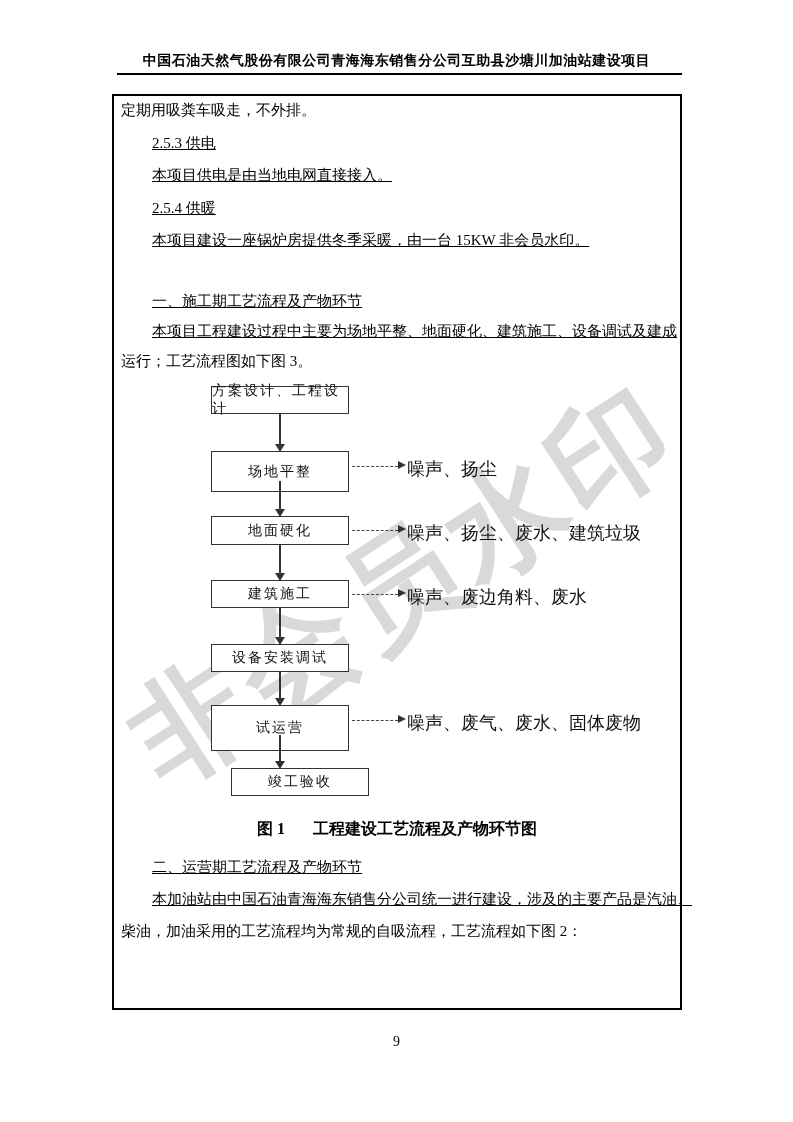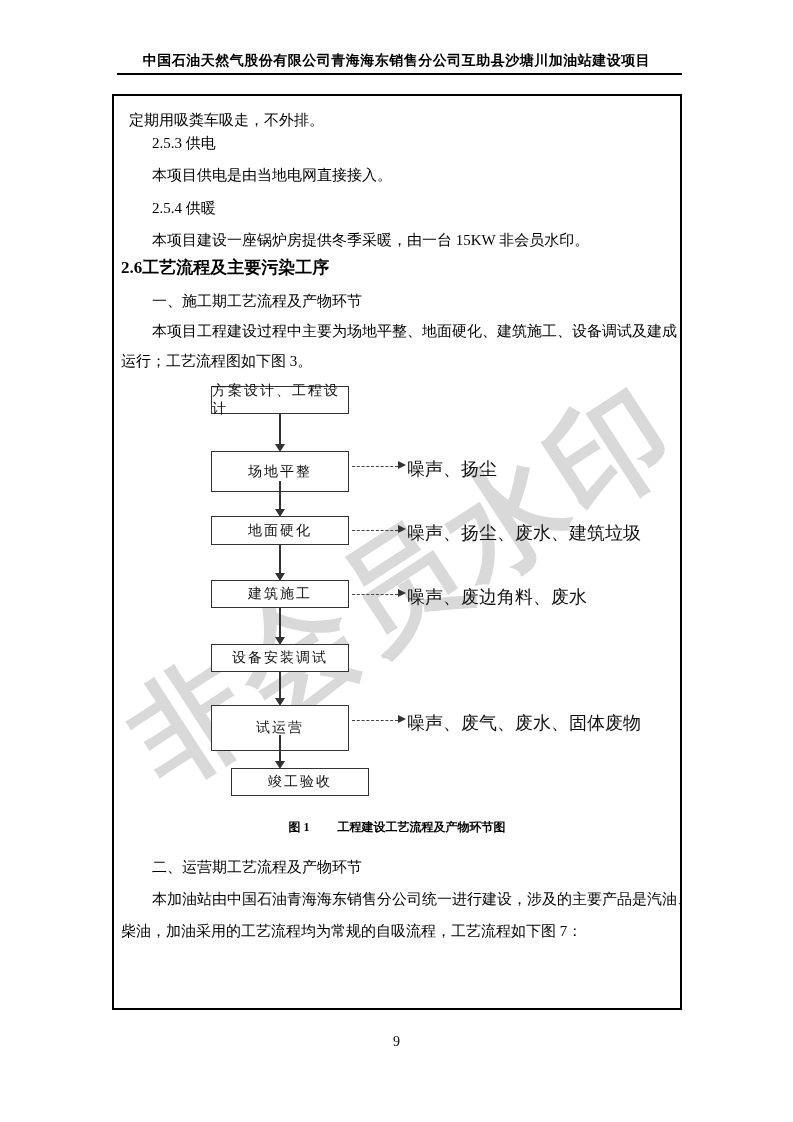--- a/index.html
+++ b/index.html
@@ -17,21 +17,21 @@
     position:absolute; top:73px; left:117px; width:565px; height:2px; background:#000;
   }
   .content-box{
     position:absolute; left:112px; top:94px; width:570px; height:916px;
     border:2px solid #000; background:transparent;
   }
   .doc-line{
     position:absolute; left:7px; width:552px; height:22px;
     font-size:15px; line-height:22px; white-space:nowrap; z-index:2;
   }
-  .doc-line.indent{ padding-left:31px; }
+  .doc-line.indent{ padding-left:31px;text-decoration:underline; }
   .doc-line.bold{ font-weight:bold; font-size:17px; }
   
   .flow-box{
     position:absolute; left:97px; width:138px;
     border:1.5px solid #333; background:#fff; z-index:2;
     display:flex; align-items:center; justify-content:center;
     font-size:14px; letter-spacing:2px; color:#111;
   }
   .v-line{ position:absolute; left:165px; width:1.5px; background:#333; z-index:2; }
   .v-arrowhead{
@@ -47,21 +47,21 @@
     position:absolute; left:284px; width:0; height:0; z-index:2;
     border-top:4.5px solid transparent; border-bottom:4.5px solid transparent;
     border-left:8px solid #333;
   }
   .flow-output{
     position:absolute; left:293px; font-size:18px; white-space:nowrap;
     color:#111; z-index:2;
   }
   .fig-caption{
     position:absolute; top:723px; left:0; width:100%; text-align:center;
-    font-weight:bold; font-size:12px; z-index:2; white-space:nowrap;
+    font-weight:bold; font-size:16px; z-index:2; white-space:nowrap;
   }
   .fig-caption .gap{ display:inline-block; width:28px; }
   .watermark{
     position:absolute; left:290px; top:490px; z-index:1;
     transform:translate(-50%,-50%) rotate(-33deg);
     font-family:"DejaVu Sans","Liberation Sans",sans-serif;
     font-weight:bold; font-size:118px; letter-spacing:6px;
     color:#d9d9d9; white-space:nowrap; user-select:none;
   }
   .page-number{
@@ -74,26 +74,25 @@
 
 <div class="page">
 
   <div class="header-title">中国石油天然气股份有限公司青海海东销售分公司互助县沙塘川加油站建设项目</div>
   <div class="header-rule"></div>
 
   <div class="content-box">
 
     <div class="watermark" style="color: rgb(217, 217, 217);">非会员水印</div>
 
-    <div class="doc-line" style="top:13px;margin-left:8px;">定期用吸粪车吸走，不外排。</div>
+    <div class="doc-line" style="top:3px;">定期用吸粪车吸走，不外排。</div>
     <div class="doc-line indent" style="top:36px;">2.5.3 供电</div>
     <div class="doc-line indent" style="top:68px;">本项目供电是由当地电网直接接入。</div>
     <div class="doc-line indent" style="top:101px;">2.5.4 供暖</div>
     <div class="doc-line indent" style="top:133px;">本项目建设一座锅炉房提供冬季采暖，由一台 15KW 非会员水印。</div>
-    <div class="doc-line bold" style="top:161px;">2.6工艺流程及主要污染工序</div>
     <div class="doc-line indent" style="top:194px;">一、施工期工艺流程及产物环节</div>
     <div class="doc-line indent" style="top:224px;">本项目工程建设过程中主要为场地平整、地面硬化、建筑施工、设备调试及建成</div>
     <div class="doc-line" style="top:254px;">运行；工艺流程图如下图 3。</div>
 
     <div class="flow-box" style="top:290px; height:28px;">方案设计、工程设计</div>
     <div class="flow-box" style="top:355px; height:41px;">场地平整</div>
     <div class="flow-box" style="top:420px; height:29px;">地面硬化</div>
     <div class="flow-box" style="top:484px; height:28px;">建筑施工</div>
     <div class="flow-box" style="top:548px; height:28px;">设备安装调试</div>
     <div class="flow-box" style="top:609px; height:46px;">试运营</div>
@@ -127,19 +126,19 @@
     <div class="dash-line" style="top:624px;"></div>
     <div class="dash-arrowhead" style="top:619px;"></div>
     <div class="flow-output" style="top:615px;">噪声、废气、废水、固体废物</div>
 
     <div class="fig-caption">
       <span>图 1</span><span class="gap"></span><span>工程建设工艺流程及产物环节图</span>
     </div>
 
     <div class="doc-line indent" style="top:760px;">二、运营期工艺流程及产物环节</div>
     <div class="doc-line indent" style="top:792px;">本加油站由中国石油青海海东销售分公司统一进行建设，涉及的主要产品是汽油、</div>
-    <div class="doc-line" style="top:824px;">柴油，加油采用的工艺流程均为常规的自吸流程，工艺流程如下图 7：</div>
+    <div class="doc-line" style="top:824px;">柴油，加油采用的工艺流程均为常规的自吸流程，工艺流程如下图 2：</div>
 
   </div>
 
   <div class="page-number">9</div>
 
 </div>
 
 </body></html>

